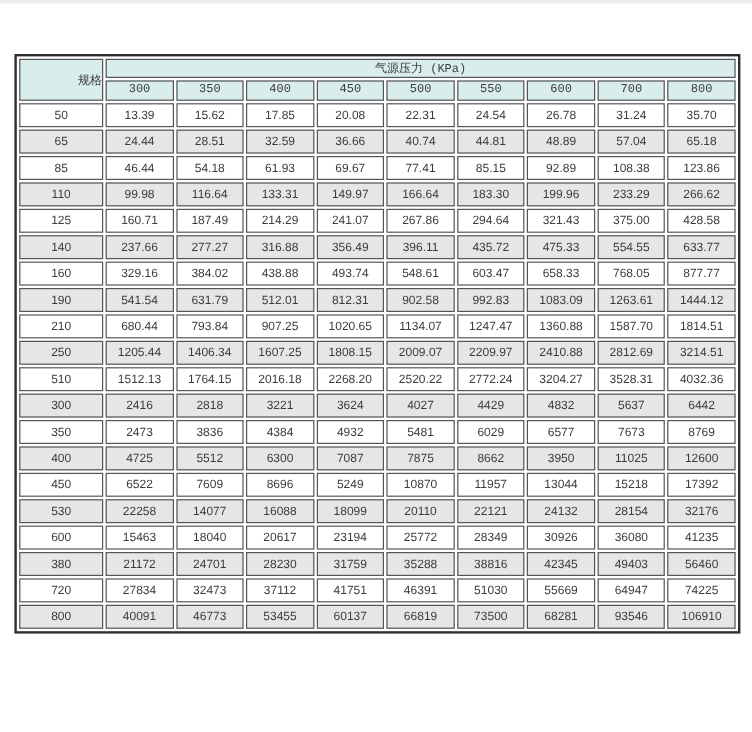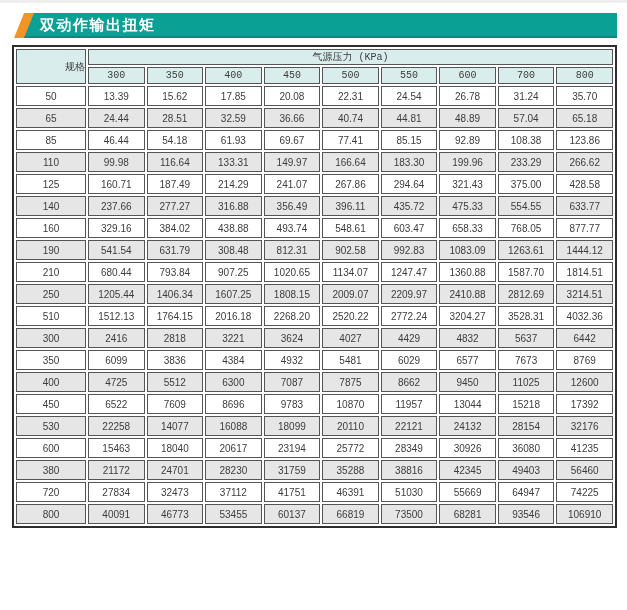--- a/index.html
+++ b/index.html
@@ -83,26 +83,20 @@
   tbody td { height: 20px; }
   tbody tr.w td { background: #ffffff; }
   tbody tr.g td { background: #e6e6e6; }
 </style>
 </head>
 <body>
 
 <div class="page">
   <div class="top-edge"></div>
 
-  <div class="title-wrap">
-    <div class="slash"></div>
-    <div class="title-bar">
-      <span class="title-text">双动作输出扭矩</span>
-    </div>
-  </div>
 
   <div class="table-holder">
     <table class="torque">
       <colgroup>
         <col style="width: 70px;">
       </colgroup>
       <thead>
         <tr class="hdr1">
           <th class="spec-h" rowspan="2">规格</th>
           <th colspan="9">气源压力 (KPa)</th>
@@ -203,21 +197,21 @@
             <td>548.61</td>
             <td>603.47</td>
             <td>658.33</td>
             <td>768.05</td>
             <td>877.77</td>
           </tr>
           <tr class="g">
             <td>190</td>
             <td>541.54</td>
             <td>631.79</td>
-            <td>308.48</td>
+            <td>512.01</td>
             <td>812.31</td>
             <td>902.58</td>
             <td>992.83</td>
             <td>1083.09</td>
             <td>1263.61</td>
             <td>1444.12</td>
           </tr>
           <tr class="w">
             <td>210</td>
             <td>680.44</td>
@@ -261,48 +255,48 @@
             <td>3221</td>
             <td>3624</td>
             <td>4027</td>
             <td>4429</td>
             <td>4832</td>
             <td>5637</td>
             <td>6442</td>
           </tr>
           <tr class="w">
             <td>350</td>
-            <td>6099</td>
+            <td>2473</td>
             <td>3836</td>
             <td>4384</td>
             <td>4932</td>
             <td>5481</td>
             <td>6029</td>
             <td>6577</td>
             <td>7673</td>
             <td>8769</td>
           </tr>
           <tr class="g">
             <td>400</td>
             <td>4725</td>
             <td>5512</td>
             <td>6300</td>
             <td>7087</td>
             <td>7875</td>
             <td>8662</td>
-            <td>9450</td>
+            <td>3950</td>
             <td>11025</td>
             <td>12600</td>
           </tr>
           <tr class="w">
             <td>450</td>
             <td>6522</td>
             <td>7609</td>
             <td>8696</td>
-            <td>9783</td>
+            <td>5249</td>
             <td>10870</td>
             <td>11957</td>
             <td>13044</td>
             <td>15218</td>
             <td>17392</td>
           </tr>
           <tr class="g">
             <td>530</td>
             <td>22258</td>
             <td>14077</td>

